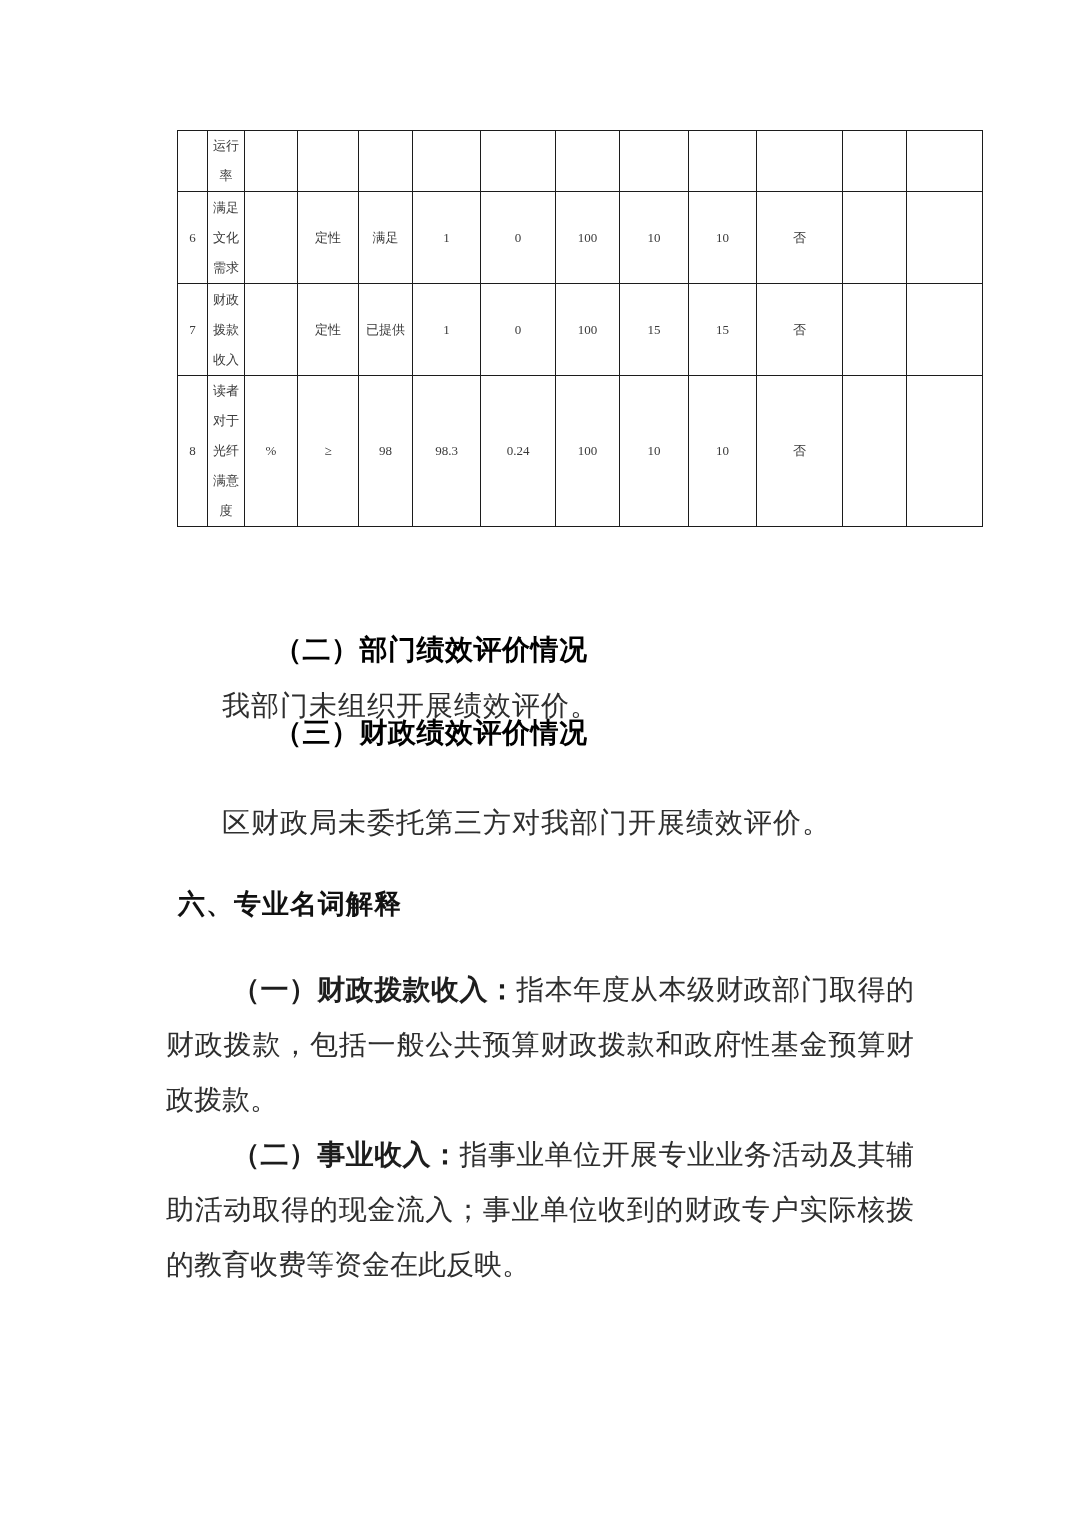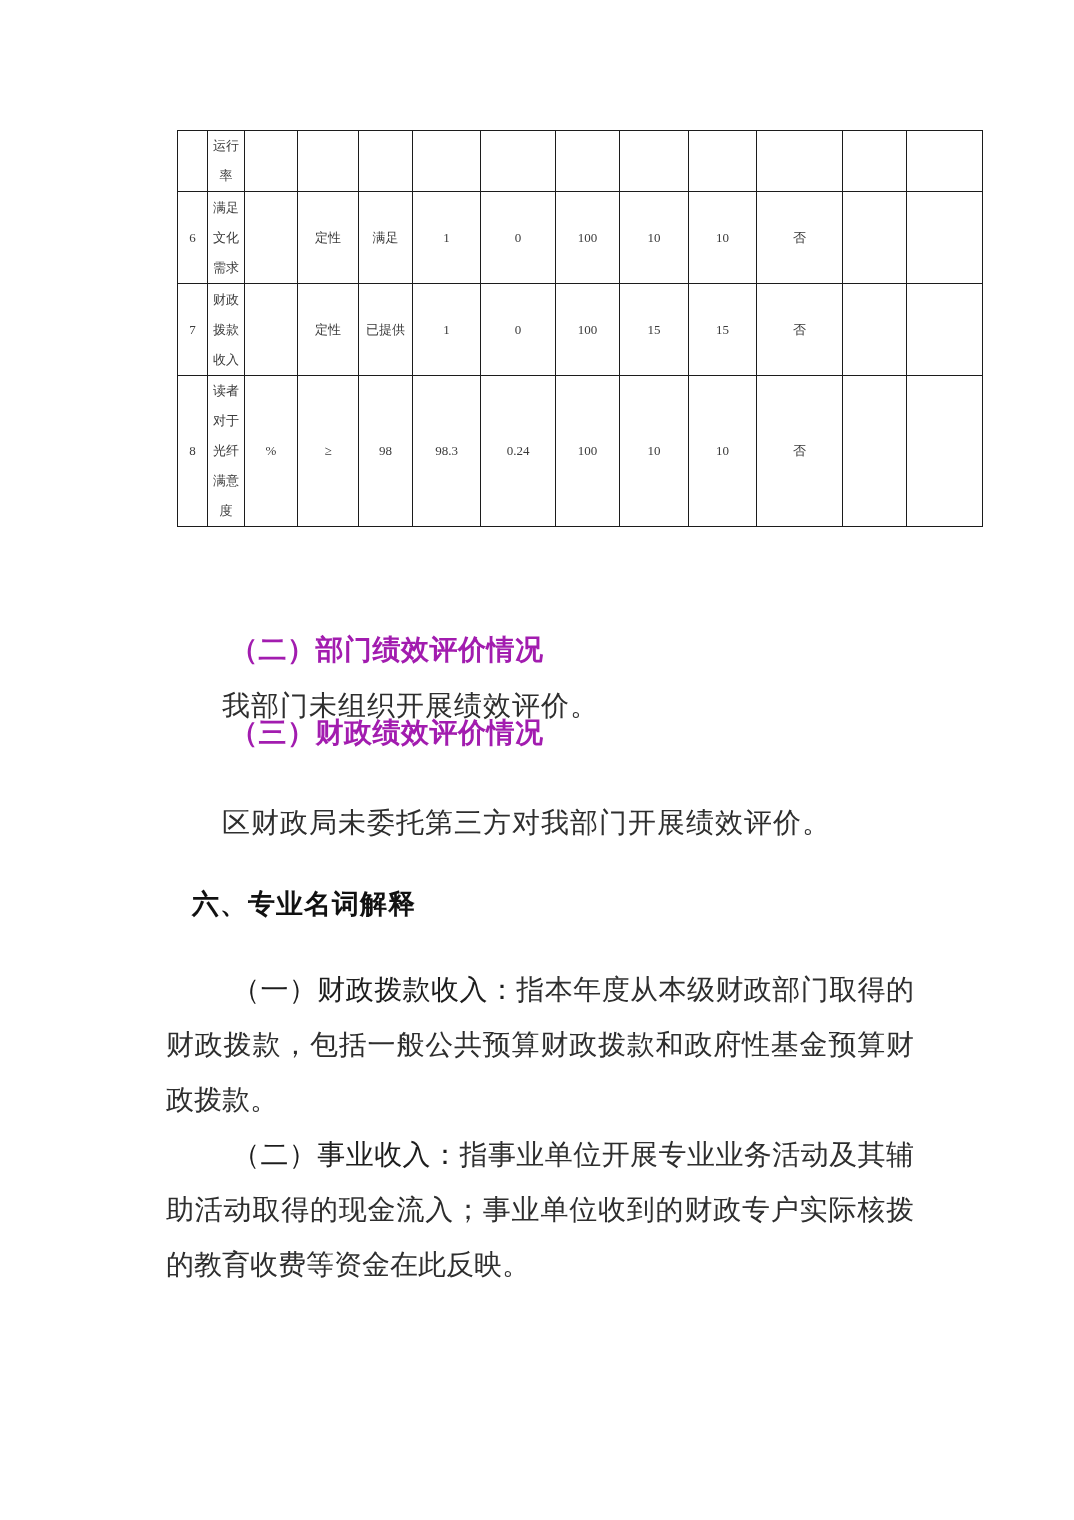--- a/index.html
+++ b/index.html
@@ -41,23 +41,24 @@
   tr.row-mid   { height: 92px; }
   tr.row-tall  { height: 148px; }
 
   
   .h-serif {
     position: absolute;
     font-family: "Liberation Serif", "DejaVu Serif", serif;
     font-weight: bold;
     font-size: 28px;
     line-height: 40px;
-    color: #a21caf;
+    color: #000000;
     letter-spacing: 0.5px;
     white-space: nowrap;
+    margin-left: 44px;
   }
   .p-line {
     position: absolute;
     font-family: "Liberation Serif", "DejaVu Serif", serif;
     font-size: 28px;
     line-height: 40px;
     color: #2e2e2e;
     letter-spacing: 1px;
     white-space: nowrap;
   }
@@ -79,21 +80,21 @@
     font-size: 28px;
     line-height: 55px;
     text-align: justify;
     color: #2e2e2e;
   }
   .terms p {
     text-indent: 66px;
     margin: 0;
   }
   .terms .lead {
-    font-weight: normal;
+    font-weight: bold;
     color: #1d1d1d;
   }
 </style>
 </head>
 <body>
 
 <div class="page">
 
   <div class="table-wrap">
     <table class="indicator">
@@ -178,20 +179,20 @@
   </div>
 
   <div class="h-serif" style="left:230px; top:630px;">（二）部门绩效评价情况</div>
 
   <div class="p-line" style="left:222px; top:686px;">我部门未组织开展绩效评价。</div>
 
   <div class="h-serif" style="left:230px; top:713px;">（三）财政绩效评价情况</div>
 
   <div class="p-line" style="left:222px; top:803px;">区财政局未委托第三方对我部门开展绩效评价。</div>
 
-  <div class="h-sans" style="left:192px; top:884px;text-align:center;">六、专业名词解释</div>
+  <div class="h-sans" style="left:178px; top:884px;text-align:center;">六、专业名词解释</div>
 
   <div class="terms">
     <p><span class="lead">（一）财政拨款收入：</span><span>指本年度从本级财政部门取得的财政拨款，包括一般公共预算财政拨款和政府性基金预算财政拨款。</span></p>
     <p><span class="lead">（二）事业收入：</span><span>指事业单位开展专业业务活动及其辅助活动取得的现金流入；事业单位收到的财政专户实际核拨的教育收费等资金在此反映。</span></p>
   </div>
 
 </div>
 
 </body></html>

